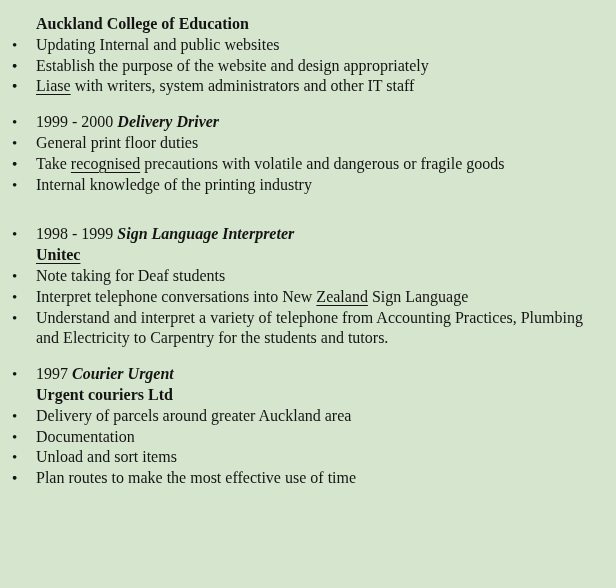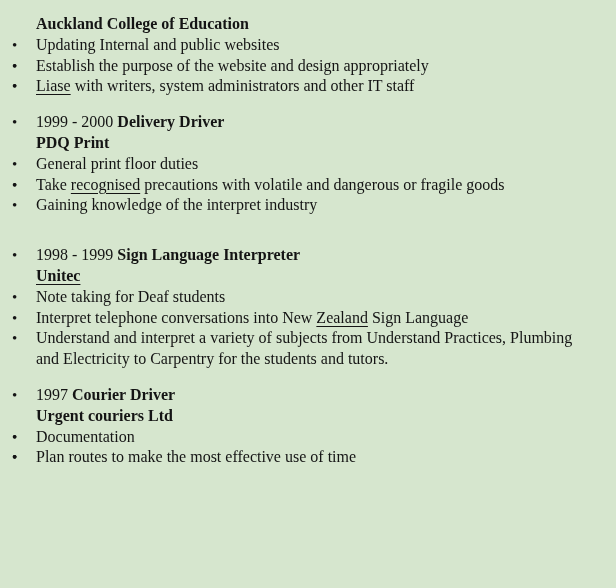--- a/index.html
+++ b/index.html
@@ -32,21 +32,21 @@
     padding-right: 18px;
   }
   .bullet {
     position: absolute;
     left: 12px;
     top: 0;
     font-size: 15px;
   }
   .org-name, .company-text { font-weight: bold; }
   .job-period { font-weight: normal; }
-  .job-role { font-weight: bold; }
+  .job-role { font-weight: bold; font-style: italic; }
 
   .misspelled {
     text-decoration-line: underline;
     text-decoration-style: wavy;
     text-decoration-color: #cf2a16;
     text-decoration-thickness: 1px;
     text-underline-offset: 3px;
     text-decoration: underline;
   }
 </style>
@@ -57,35 +57,34 @@
     <div class="section">
       <div class="line"><span class="org-name">Auckland College of Education</span></div>
       <div class="line"><span class="bullet">•</span><span class="btext"><span class="seg">Updating Internal and public websites</span></span></div>
       <div class="line"><span class="bullet">•</span></div>
       <div class="line"><span class="bullet">•</span><span class="btext"><span class="seg">Establish the purpose of the website and design appropriately</span></span></div>
       <div class="line"><span class="bullet">•</span></div>
       <div class="line"><span class="bullet">•</span><span class="btext"><span class="seg misspelled">Liase</span><span class="seg"> with writers, system administrators and other IT staff</span></span></div>
     </div>
     <div class="section">
       <div class="line"><span class="bullet">•</span><span class="job-period">1999 - 2000</span> <span class="job-role">Delivery Driver</span></div>
-      <div class="line"><span class="company-text">PDQ Print</span></div>
       <div class="line"><span class="bullet">•</span><span class="btext"><span class="seg">General print floor duties</span></span></div>
       <div class="line"><span class="bullet">•</span></div>
       <div class="line"><span class="bullet">•</span><span class="btext"><span class="seg">Take </span><span class="seg misspelled">recognised</span><span class="seg"> precautions with volatile and dangerous or fragile goods</span></span></div>
-      <div class="line"><span class="bullet">•</span><span class="btext"><span class="seg">Gaining knowledge of the interpret industry</span></span></div>
+      <div class="line"><span class="bullet">•</span><span class="btext"><span class="seg">Internal knowledge of the printing industry</span></span></div>
     </div>
     <div class="section">
       <div class="line"><span class="bullet">•</span><span class="job-period">1998 - 1999</span> <span class="job-role">Sign Language Interpreter</span></div>
       <div class="line"><span class="company-text misspelled">Unitec</span></div>
       <div class="line"><span class="bullet">•</span><span class="btext"><span class="seg">Note taking for Deaf students</span></span></div>
       <div class="line"><span class="bullet">•</span><span class="btext"><span class="seg">Interpret telephone conversations into New </span><span class="seg misspelled">Zealand</span><span class="seg"> Sign Language</span></span></div>
-      <div class="line"><span class="bullet">•</span><span class="btext"><span class="seg">Understand and interpret a variety of subjects from Understand Practices, Plumbing and Electricity to Carpentry for the students and tutors.</span></span></div>
+      <div class="line"><span class="bullet">•</span><span class="btext"><span class="seg">Understand and interpret a variety of telephone from Accounting Practices, Plumbing and Electricity to Carpentry for the students and tutors.</span></span></div>
     </div>
     <div class="section">
-      <div class="line"><span class="bullet">•</span><span class="job-period">1997</span> <span class="job-role">Courier Driver</span></div>
+      <div class="line"><span class="bullet">•</span><span class="job-period">1997</span> <span class="job-role">Courier Urgent</span></div>
       <div class="line"><span class="company-text">Urgent couriers Ltd</span></div>
-      <div class="line"><span class="bullet">•</span></div>
+      <div class="line"><span class="bullet">•</span><span class="btext"><span class="seg">Delivery of parcels around greater Auckland area</span></span></div>
       <div class="line"><span class="bullet">•</span><span class="btext"><span class="seg">Documentation</span></span></div>
-      <div class="line"><span class="bullet">•</span></div>
+      <div class="line"><span class="bullet">•</span><span class="btext"><span class="seg">Unload and sort items</span></span></div>
       <div class="line"><span class="bullet">•</span></div>
       <div class="line"><span class="bullet">•</span><span class="btext"><span class="seg">Plan routes to make the most effective use of time</span></span></div>
     </div>
   </div>
 
 </body></html>

